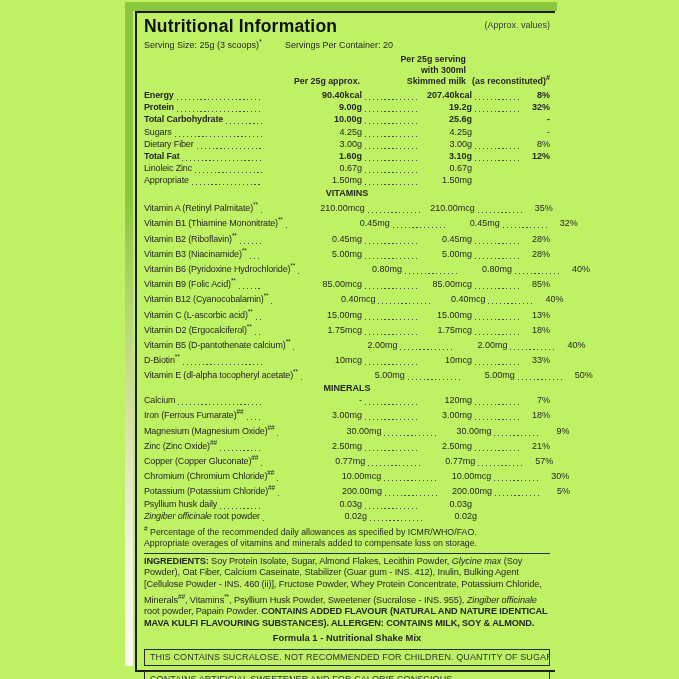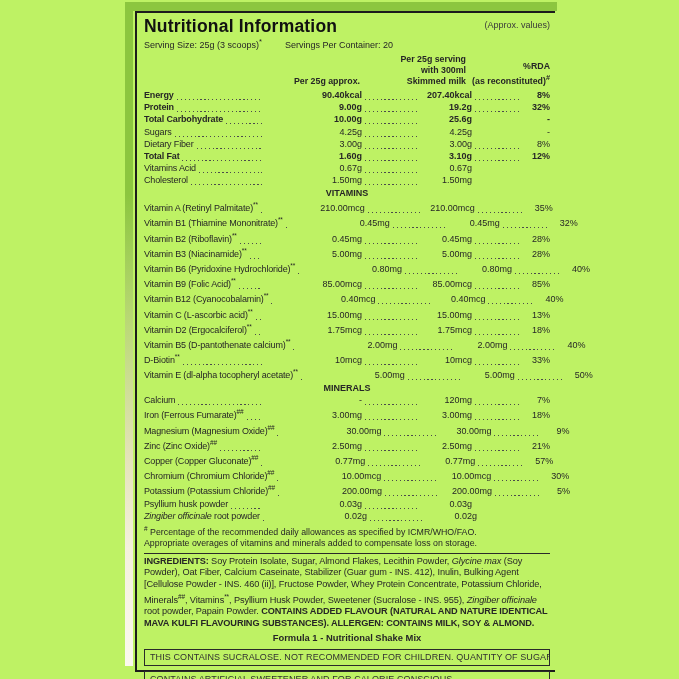--- a/index.html
+++ b/index.html
@@ -74,21 +74,20 @@
       </div>
 
       <div class="colheads">
         <div class="ch ch1">Per 25g approx.</div>
         <div class="ch ch2">
             <div>Per 25g serving</div>
             <div>with 300ml</div>
             <div>Skimmed milk</div>
           </div>
         <div class="ch ch3">
-          <div>%RDA</div>
           <div><span>(as reconstituted)</span><sup>#</sup></div>
         </div>
       </div>
 
       <div class="trows">
           <div class="trow bold">
             <span class="tname">Energy</span>
             <span class="lead grow"></span>
             <span class="v v1">90.40kcal</span>
             <span class="lead l2"></span>
@@ -135,30 +134,30 @@
           <div class="trow bold">
             <span class="tname">Total Fat</span>
             <span class="lead grow"></span>
             <span class="v v1">1.60g</span>
             <span class="lead l2"></span>
             <span class="v v2">3.10g</span>
             <span class="lead l3"></span>
             <span class="v v3">12%</span>
           </div>
           <div class="trow">
-            <span class="tname">Vitamins Acid</span>
+            <span class="tname">Linoleic Zinc</span>
             <span class="lead grow"></span>
             <span class="v v1">0.67g</span>
             <span class="lead l2"></span>
             <span class="v v2">0.67g</span>
             <span class="lead l3 nodot"></span>
             <span class="v v3"></span>
           </div>
           <div class="trow">
-            <span class="tname">Cholesterol</span>
+            <span class="tname">Appropriate</span>
             <span class="lead grow"></span>
             <span class="v v1">1.50mg</span>
             <span class="lead l2"></span>
             <span class="v v2">1.50mg</span>
             <span class="lead l3 nodot"></span>
             <span class="v v3"></span>
           </div>
           <div class="tsec">VITAMINS</div>
           <div class="trow">
             <span class="tname">Vitamin A (Retinyl Palmitate)<sup>**</sup></span>
@@ -326,21 +325,21 @@
           <div class="trow">
             <span class="tname">Potassium (Potassium Chloride)<sup>##</sup></span>
             <span class="lead grow"></span>
             <span class="v v1">200.00mg</span>
             <span class="lead l2"></span>
             <span class="v v2">200.00mg</span>
             <span class="lead l3"></span>
             <span class="v v3">5%</span>
           </div>
           <div class="trow">
-            <span class="tname">Psyllium husk powder</span>
+            <span class="tname">Psyllium husk daily</span>
             <span class="lead grow"></span>
             <span class="v v1">0.03g</span>
             <span class="lead l2"></span>
             <span class="v v2">0.03g</span>
             <span class="lead l3 nodot"></span>
             <span class="v v3"></span>
           </div>
           <div class="trow">
             <span class="tname"><i>Zingiber officinale</i> root powder</span>
             <span class="lead grow"></span>

